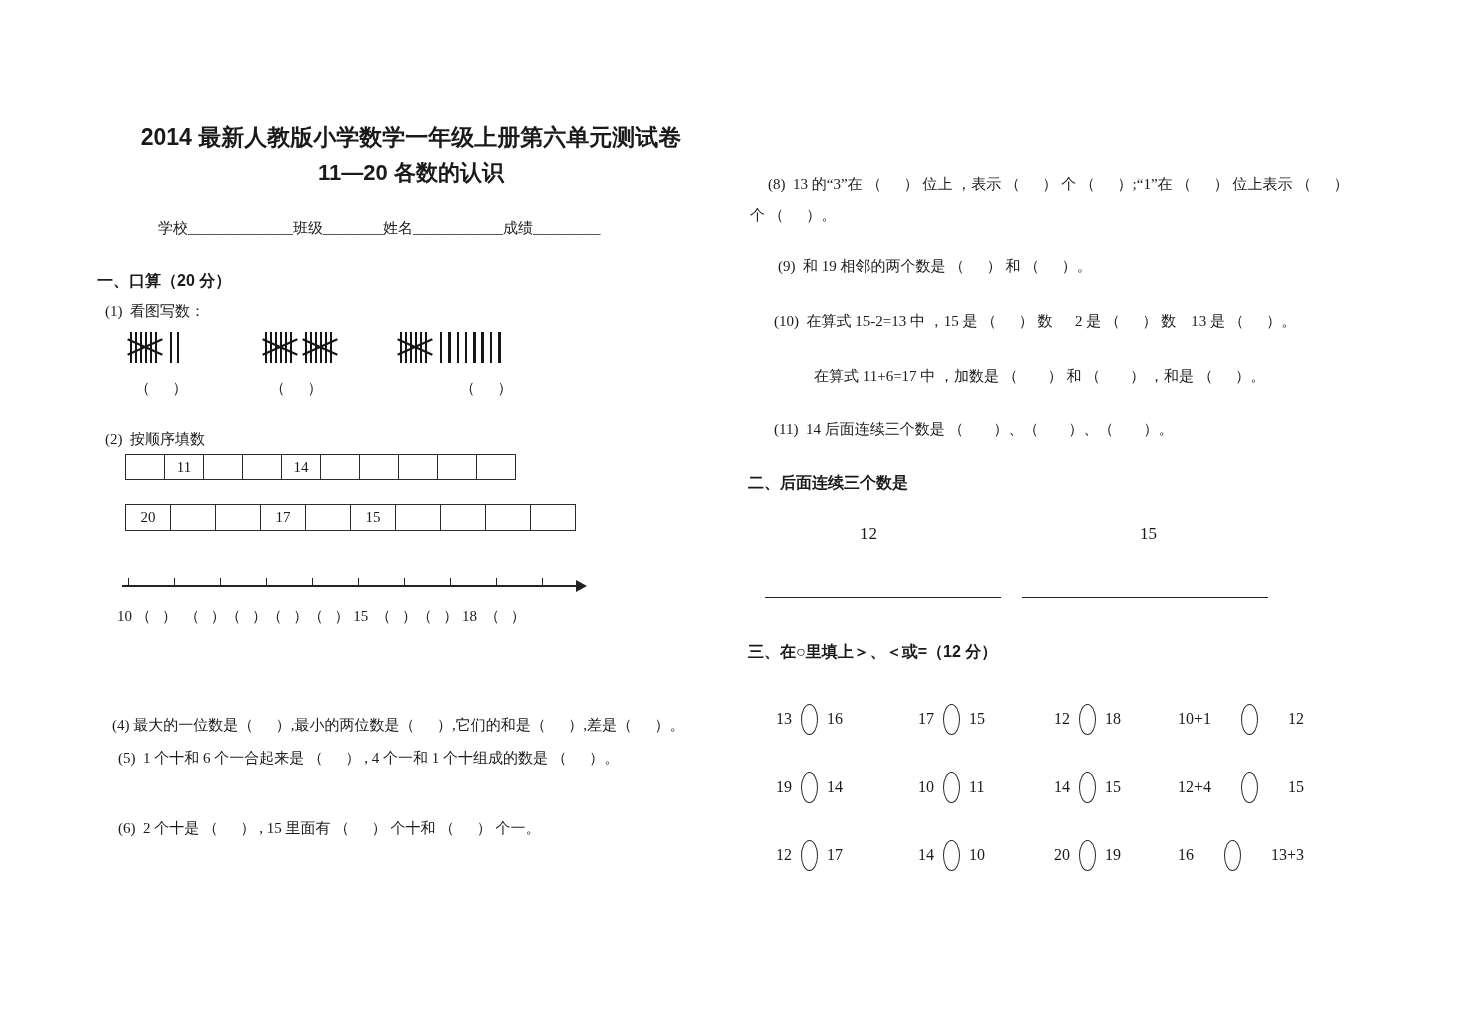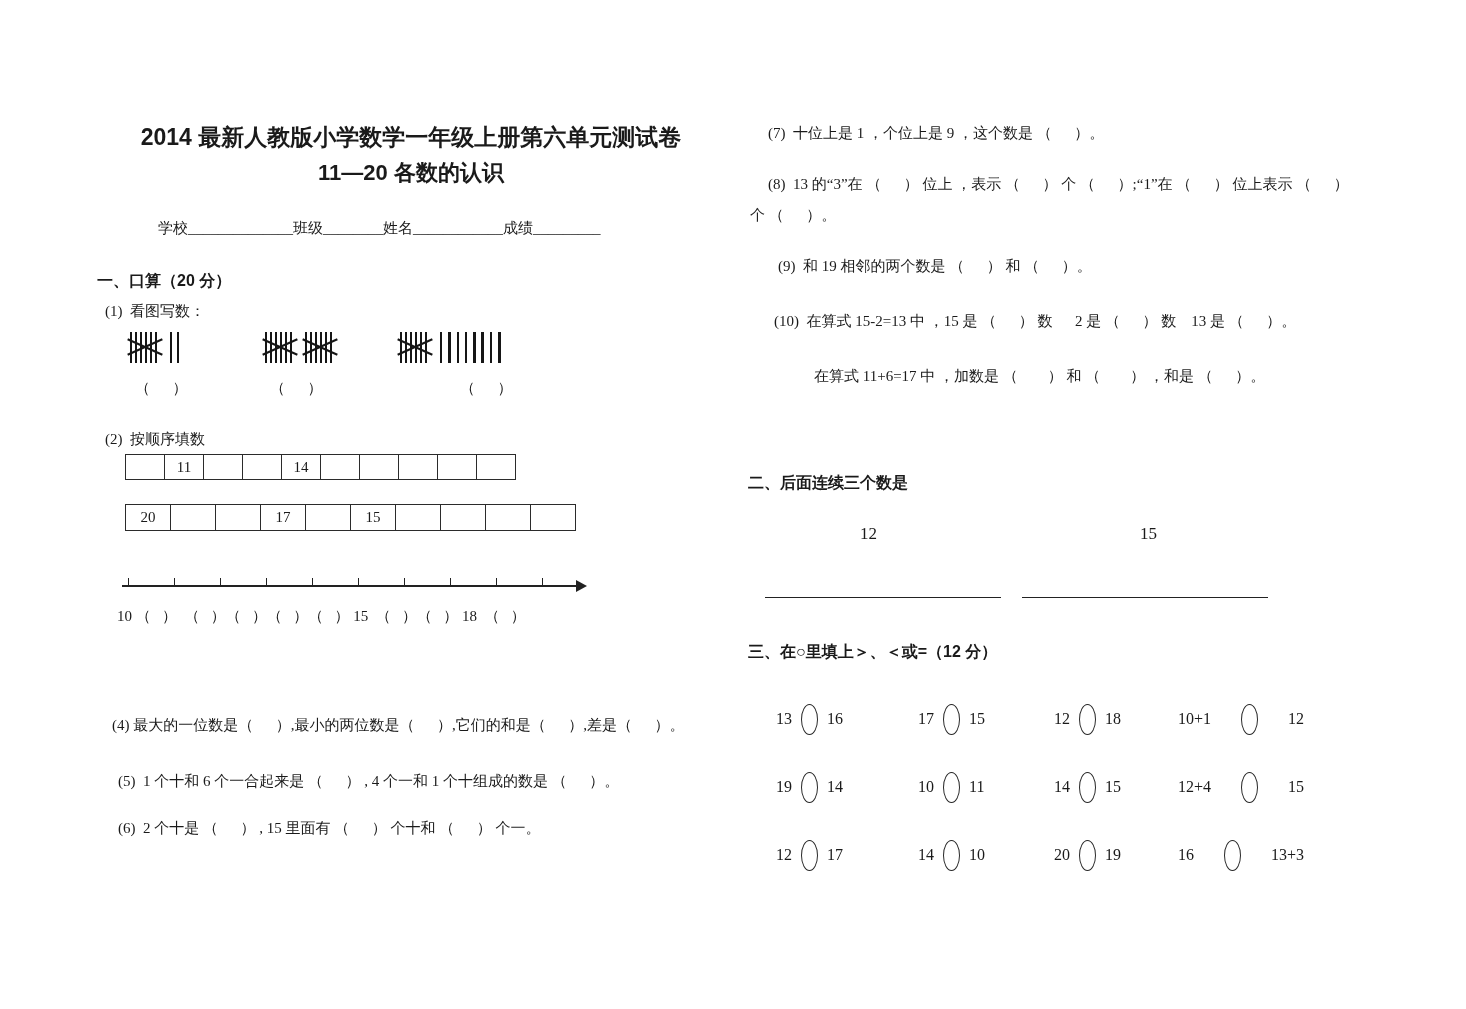--- a/index.html
+++ b/index.html
@@ -77,21 +77,21 @@
     background: repeating-linear-gradient(90deg, #222 0 1.5px, transparent 1.5px 46px);
   }
   .nl-arrow {
     position: absolute; right: -3px; top: 3px; width: 0; height: 0;
     border-left: 11px solid #222; border-top: 6px solid transparent; border-bottom: 6px solid transparent;
   }
   .nl-ans { top: 607px; left: 22px; text-align: center; }
 
   .q3 { top: 661px; left: 23px; }
   .q4 { top: 716px; left: 17px; }
-  .q5 { top: 772px; left: 23px; }
+  .q5 { top: 749px; left: 23px; }
   .q6 { top: 819px; left: 23px; }
 
   
   .q7  { top: 124px; left: 20px; }
   .q8a { top: 175px; left: 20px; }
   .q8b { top: 206px; left: 2px;  }
   .q9  { top: 257px; left: 30px; }
   .q10a{ top: 312px; left: 26px; }
   .q10b{ top: 367px; left: 66px; }
   .q11 { top: 420px; left: 26px; }
@@ -190,26 +190,26 @@
     </div>
     <div class="abs q nl-ans">10 （   ）  （   ）（   ）（   ）（   ） 15  （   ）（   ） 18  （   ）</div>
 
     <div class="abs q q4">(4) 最大的一位数是（      ）,最小的两位数是（      ）,它们的和是（      ）,差是（      ）。</div>
     <div class="abs q q5">(5)  1 个十和 6 个一合起来是 （      ） , 4 个一和 1 个十组成的数是 （      ）。</div>
     <div class="abs q q6">(6)  2 个十是 （      ） , 15 里面有 （      ） 个十和 （      ） 个一。</div>
   </div>
 
   <div class="col col-right">
 
-    <div class="abs q q7">(7)  十位上是 1 ，个位上是 9 ，这个数是 （      ）。</div>
     <div class="abs q q8a">(8)  13 的“3”在 （      ） 位上 ，表示 （      ） 个 （      ）;“1”在 （      ） 位上表示 （      ）</div>
     <div class="abs q q8b">个 （      ）。</div>
     <div class="abs q q9">(9)  和 19 相邻的两个数是 （      ） 和 （      ）。</div>
     <div class="abs q q10a">(10)  在算式 15-2=13 中 ，15 是 （      ） 数      2 是 （      ） 数    13 是 （      ）。</div>
     <div class="abs q q10b">在算式 11+6=17 中 ，加数是 （        ） 和 （        ） ，和是 （      ）。</div>
+    <div class="abs q q11">(11)  14 后面连续三个数是 （        ）、（        ）、（        ）。</div>
 
     <div class="abs sec-heading h2">二、后面连续三个数是</div>
 
     <div class="abs tri-nums">
       <span class="tn-left">12</span>
       <span class="tn-right">15</span>
     </div>
     <div class="abs tri-lines">
       <div class="tri-line tl-left"></div>
       <div class="tri-line tl-right"></div>

